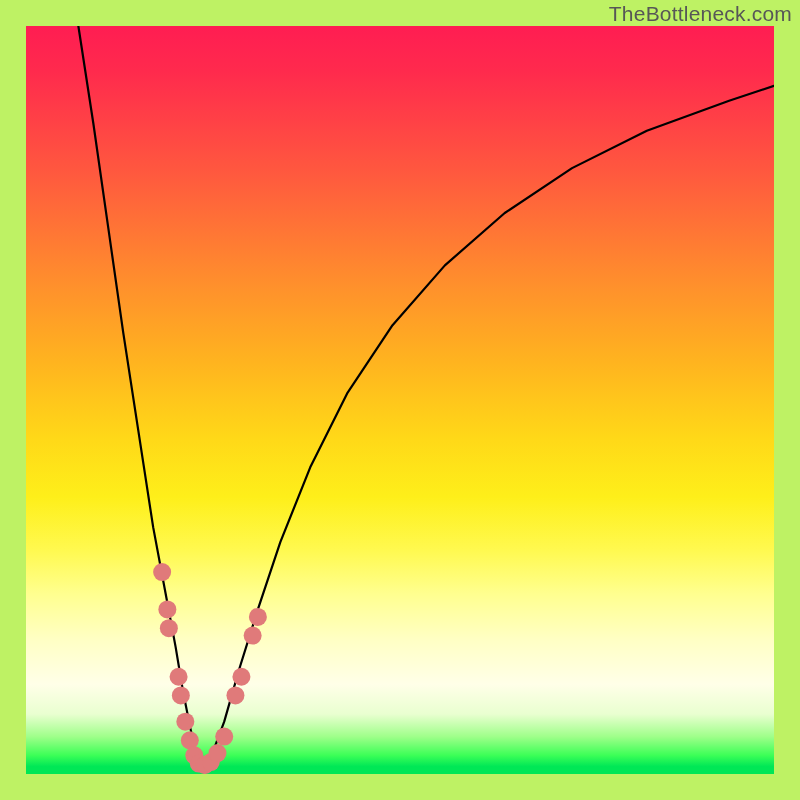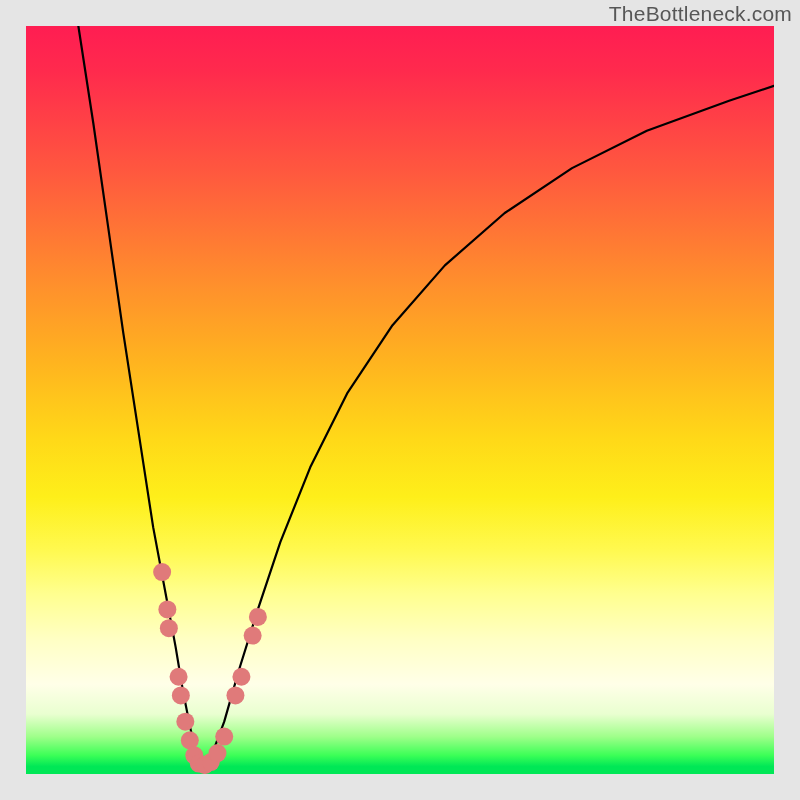--- a/index.html
+++ b/index.html
@@ -9,21 +9,21 @@
     height: 800px;
     overflow: hidden;
     background: #000;
     font-family: Arial, Helvetica, sans-serif;
   }
   .frame {
     position: absolute;
     top: 0; left: 0;
     width: 800px;
     height: 800px;
-    background: #e5e5e5;
+    background: #bef264;
   }
   .plot {
     position: absolute;
     top: 26px;
     left: 26px;
     width: 748px;
     height: 748px;
     
     background: linear-gradient(
       to bottom,

